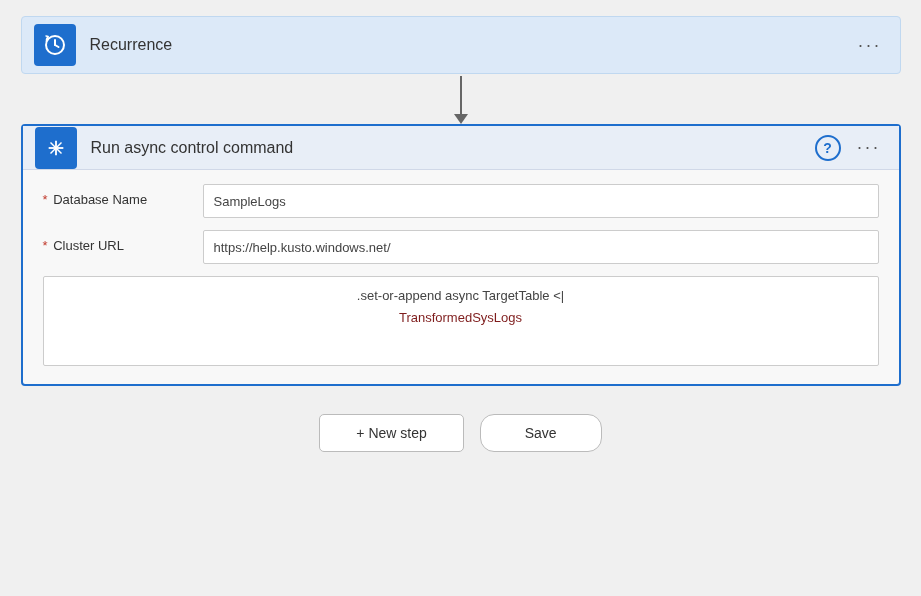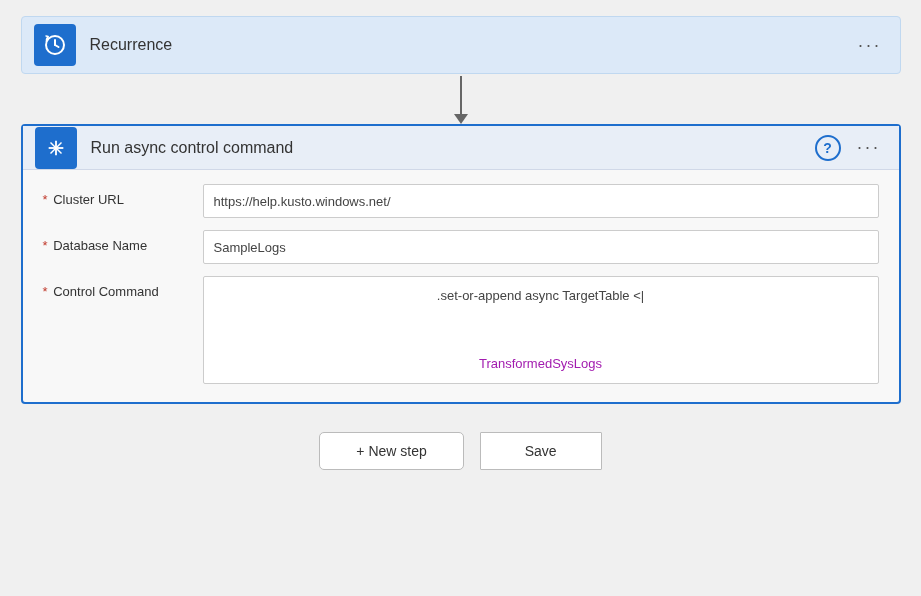--- a/index.html
+++ b/index.html
@@ -208,22 +208,21 @@
       line-height: 1.7;
       min-height: 90px;
     }
 
     .control-command-box .line {
       display: block;
       text-align: center;
     }
 
     .control-command-box .blue-text {
-      color: #a21caf;
-      margin-top: 46px;
+      color: #7f1d1d;
     }
 
     
     .bottom-actions {
       display: flex;
       gap: 16px;
       margin-top: 28px;
       flex-shrink: 0;
     }
 
@@ -234,21 +233,21 @@
       border-radius: 5px;
       font-size: 14px;
       color: #333;
       cursor: pointer;
     }
 
     .btn-save {
       padding: 10px 44px;
       background: white;
       border: 1px solid #bbb;
-      border-radius: 1px;
+      border-radius: 14px;
       font-size: 14px;
       color: #333;
       cursor: pointer;
     }
   </style>
 </head>
 <body>
 
 <div class="canvas">
 
@@ -285,38 +284,34 @@
         <div class="help-btn">?</div>
         <span class="more-btn">···</span>
       </div>
     </div>
 
     <div class="action-body">
 
       <div class="form-row">
         <div class="form-label">
           <span class="required">*</span>
+          <span>Database Name</span>
+        </div>
+        <input class="form-input" type="text" value="SampleLogs" style="">
+      </div>
+
+      <div class="form-row">
+        <div class="form-label">
+          <span class="required">*</span>
           <span>Cluster URL</span>
         </div>
         <input class="form-input" type="text" value="https://help.kusto.windows.net/" style="">
       </div>
 
       <div class="form-row">
-        <div class="form-label">
-          <span class="required">*</span>
-          <span>Database Name</span>
-        </div>
-        <input class="form-input" type="text" value="SampleLogs" style="">
-      </div>
-
-      <div class="form-row">
-        <div class="form-label">
-          <span class="required">*</span>
-          <span>Control Command</span>
-        </div>
         <div class="control-command-box">
           <span class="line">.set-or-append async TargetTable &lt;|</span>
           <span class="line blue-text">TransformedSysLogs</span>
         </div>
       </div>
     </div>
   </div>
 
   <div class="bottom-actions">
     <button class="btn-new-step">+ New step</button>

